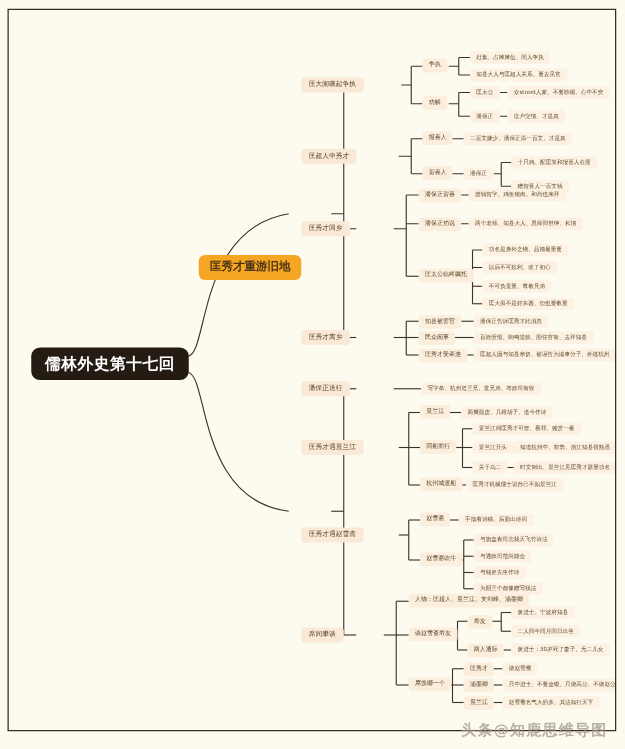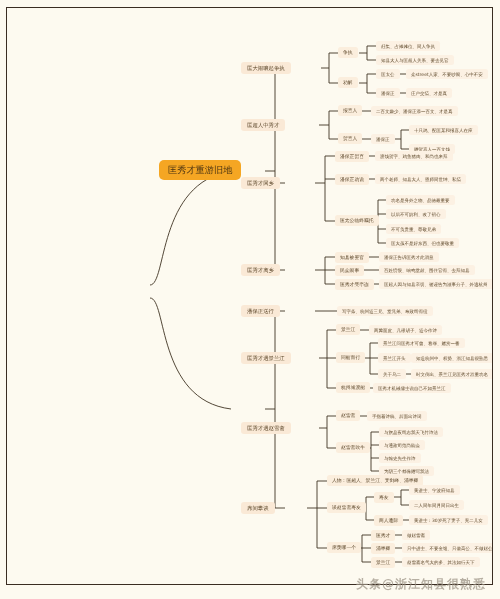--- a/index.html
+++ b/index.html
@@ -34,23 +34,24 @@
     font-size:12.5px;
     border-radius:7px;
     padding:6px 11px;
     letter-spacing:0.5px;
   }
   
   .n-l2 {
     background:#f5a623;
     color:#4a3312;
     font-size:9.2px;
-    font-weight:normal;
+    font-weight:bold;
     border-radius:5px;
     padding:4.5px 9px;
+    margin-top:44px;
   }
   
   .n-l3 {
     background:#fae9d6;
     color:#5a4528;
     font-size:5.4px;
     border-radius:3px;
     padding:3px 6px;
   }
   
@@ -203,20 +204,21 @@
         <path d="M355,527 L355,554"></path>
         <path d="M355,527 L364,527"></path>
         <path d="M355,540 L364,540"></path>
         <path d="M355,554 L364,554"></path>
         <path d="M385,527 L395,527"></path>
         <path d="M387,540 L395,540"></path>
         <path d="M385,554 L395,554"></path>
       </g>
     </svg>
 
+    <div class="node n-root" style="left:18px; top:270px;">儒林外史第十七回</div>
 
     <div class="node n-l2" style="left:152px; top:152px;">匡秀才重游旧地</div>
 
     <div class="node n-l3" style="left:234px; top:54px;">匡大闹嚷起争执</div>
     <div class="node n-l3" style="left:234px; top:111px;">匡超人中秀才</div>
     <div class="node n-l3" style="left:234px; top:169px;">匡秀才回乡</div>
     <div class="node n-l3" style="left:234px; top:256px;">匡秀才离乡</div>
 
     <div class="node n-l4" style="left:331px; top:39px;">争执</div>
     <div class="node n-l4" style="left:331px; top:69px;">劝解</div>
@@ -288,13 +290,13 @@
     <div class="node n-l4" style="left:364px; top:522px;">匡秀才</div>
     <div class="node n-l4" style="left:364px; top:535px;">浦墨卿</div>
     <div class="node n-l4" style="left:364px; top:549px;">景兰江</div>
     <div class="node n-l5" style="left:395px; top:522px;">做赵雪斋</div>
     <div class="node n-l5" style="left:395px; top:535px;">只中进士、不要金银、只做高公、不做赵公</div>
     <div class="node n-l5" style="left:395px; top:549px;">赵雪斋名气大的多、其法如行天下</div>
 
   </div>
 </div>
 
-<div class="watermark">头条@浙江知县很熟悉</div>
+<div class="watermark">头条@知鹿思维导图</div>
 
 </body></html>

